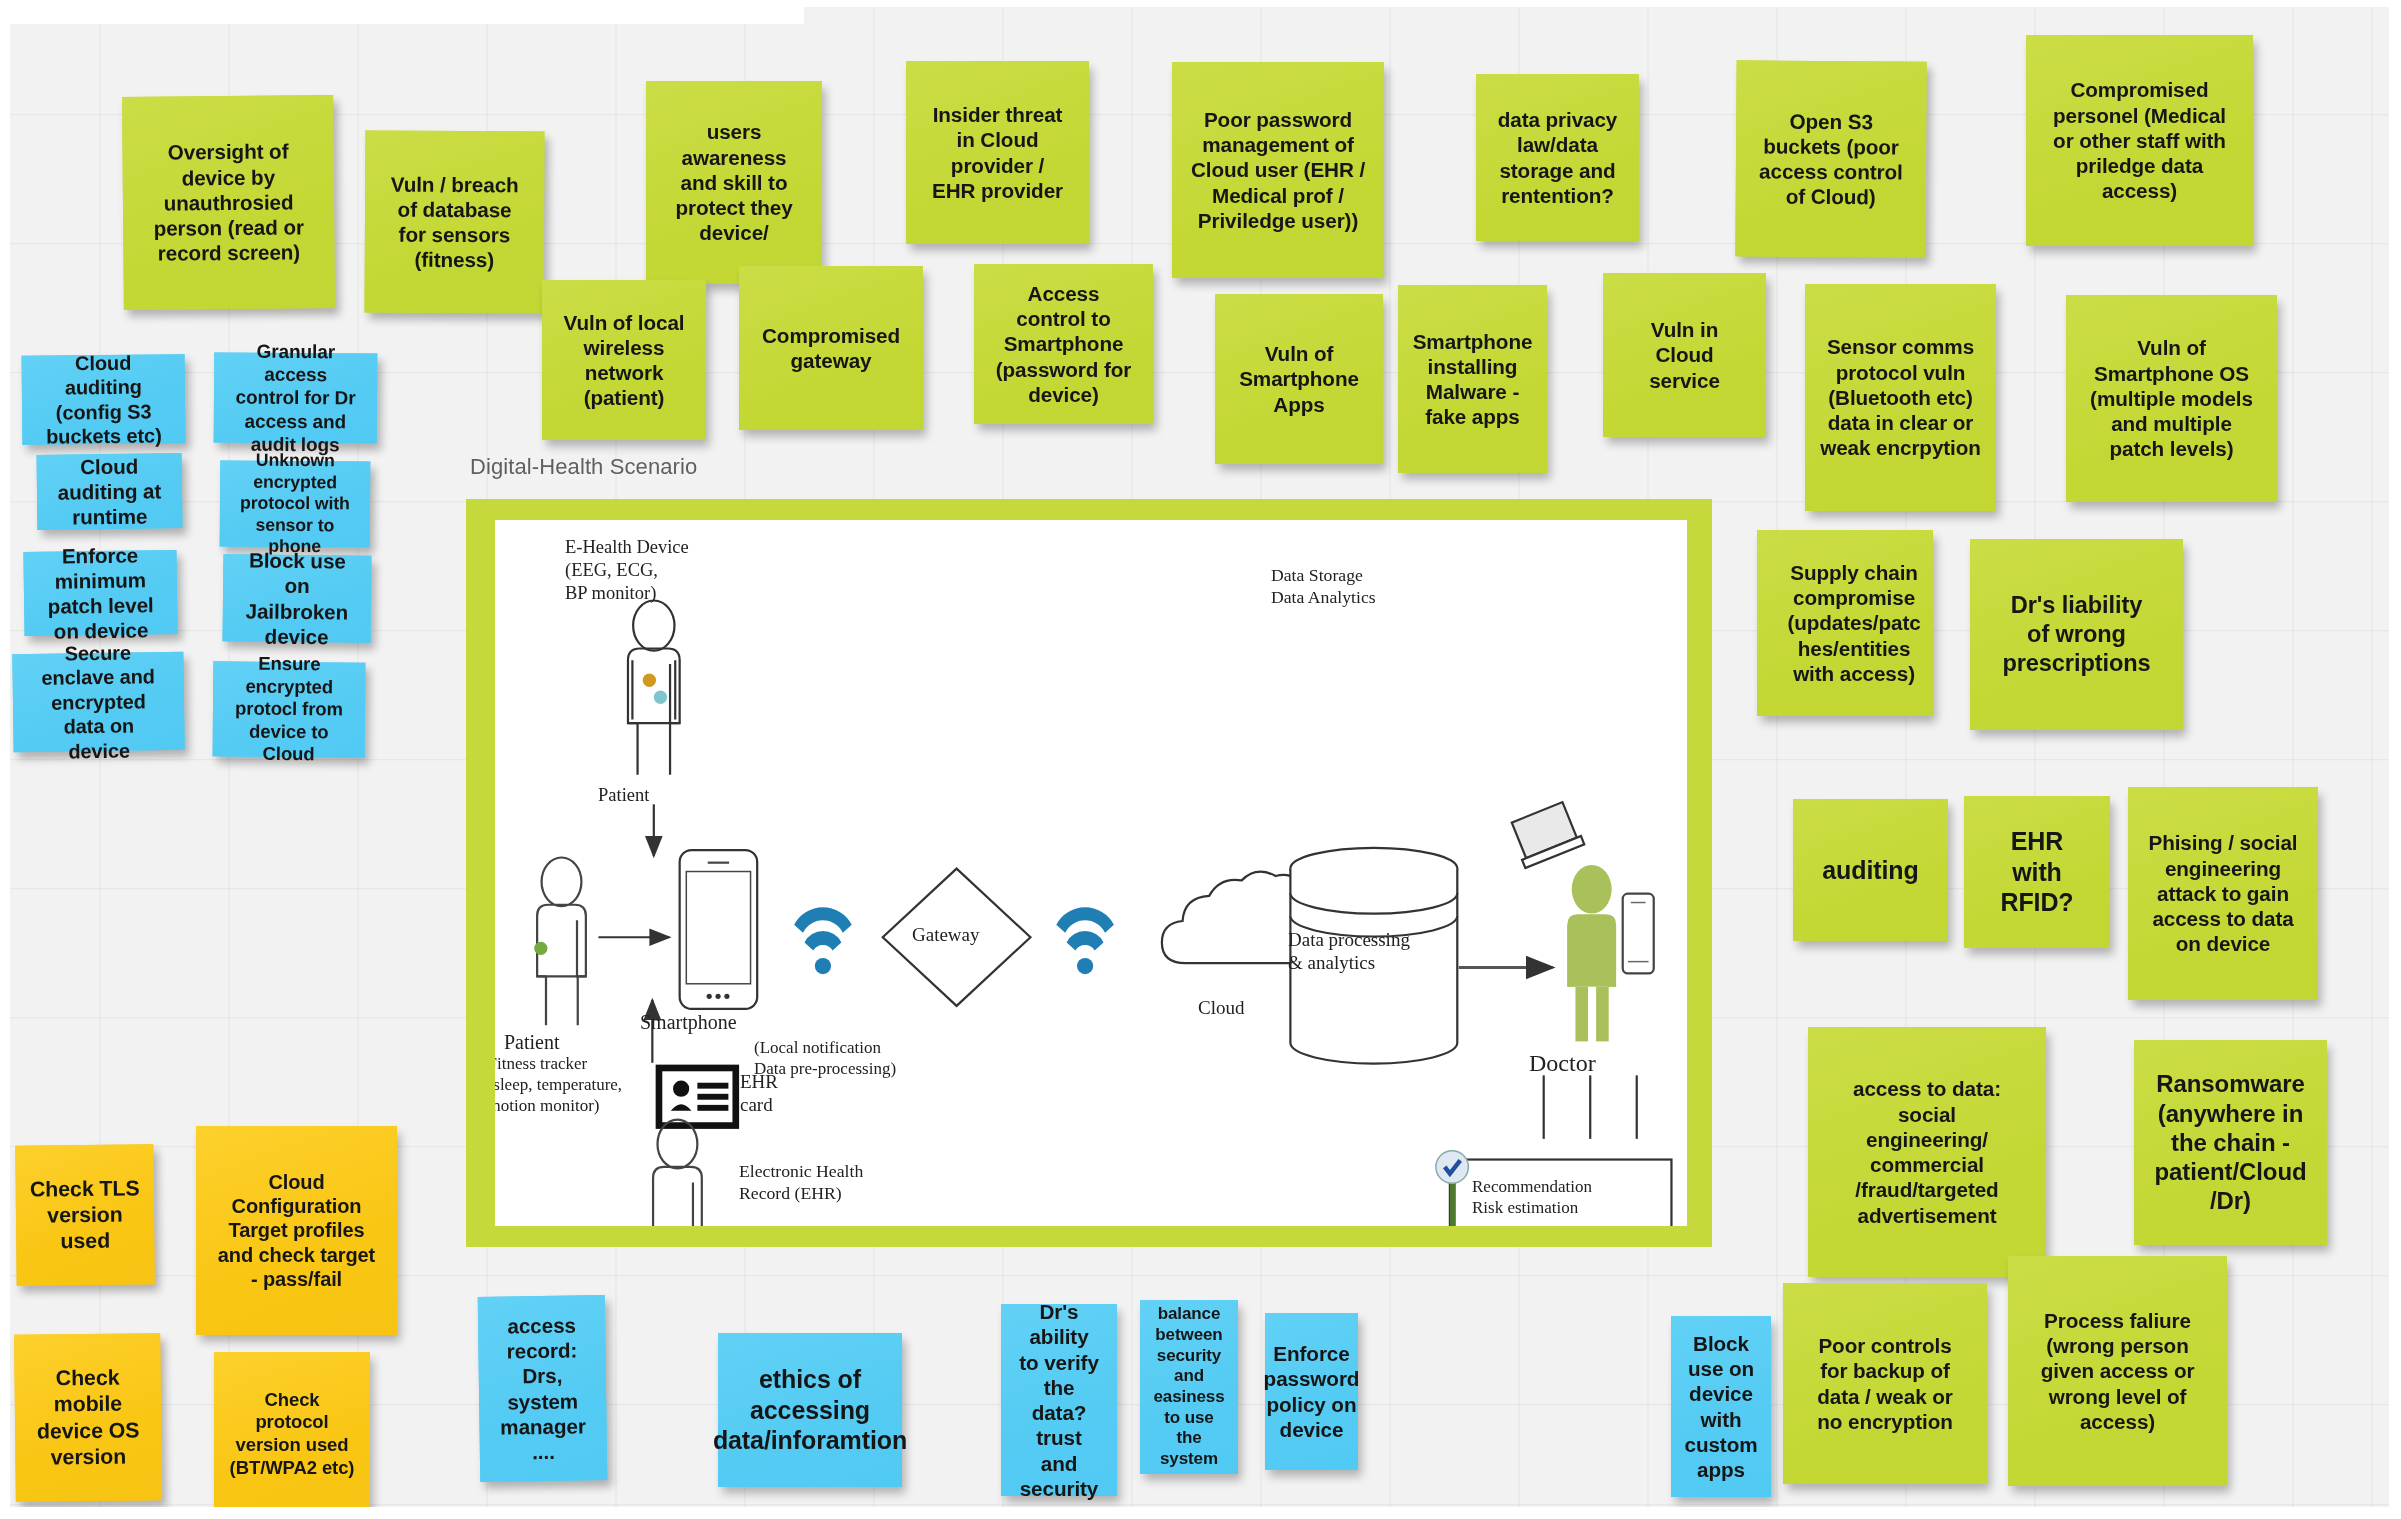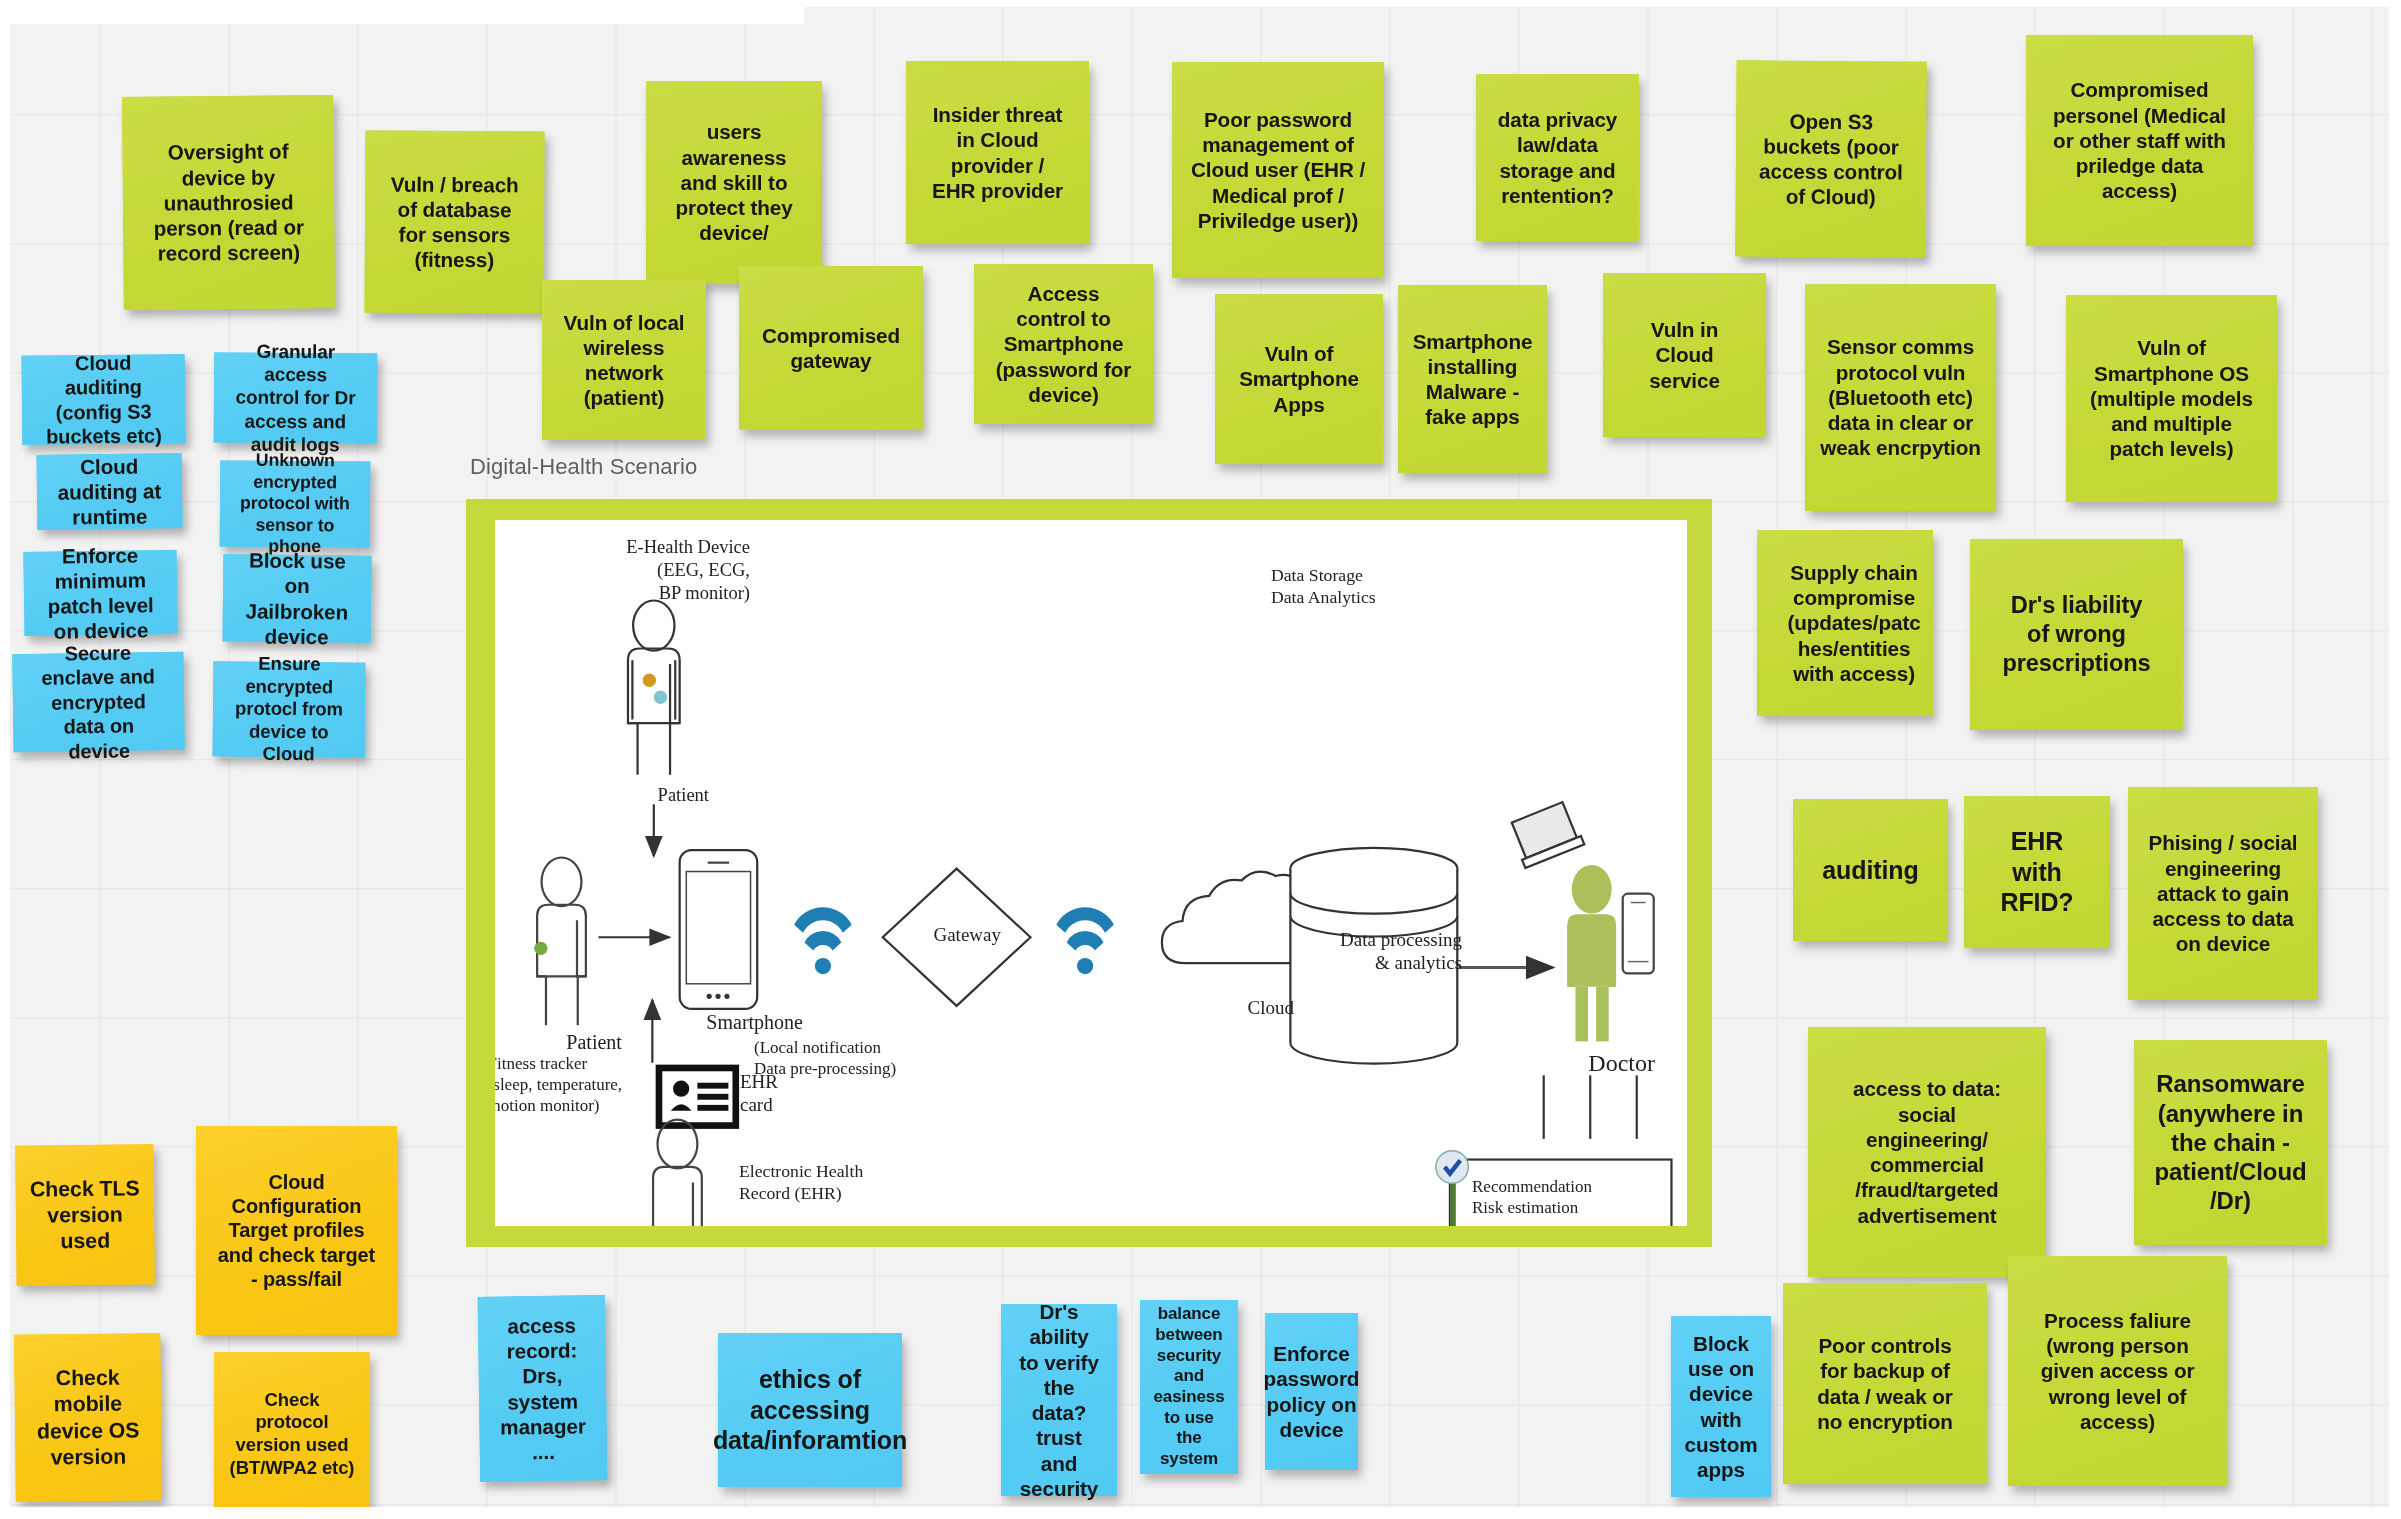--- a/index.html
+++ b/index.html
@@ -63,21 +63,21 @@
     font-size:22px;color:#5f5f5f;font-weight:400;z-index:7;
     font-family:"Liberation Sans", sans-serif;
     letter-spacing:0.1px;
   }
   .dlabel{
     position:absolute;
     font-family:"Liberation Serif", serif;
     color:#222;
     font-size:18.5px;
     line-height:1.25;
-    text-align:right;
+    text-align:left;
     white-space:pre-line;
   }
   .dlabel.left{text-align:left;}
   svg.diagram{position:absolute;left:0;top:0;width:1192px;height:706px;}
 </style>
 </head>
 <body>
 
 <div id="board">
 

